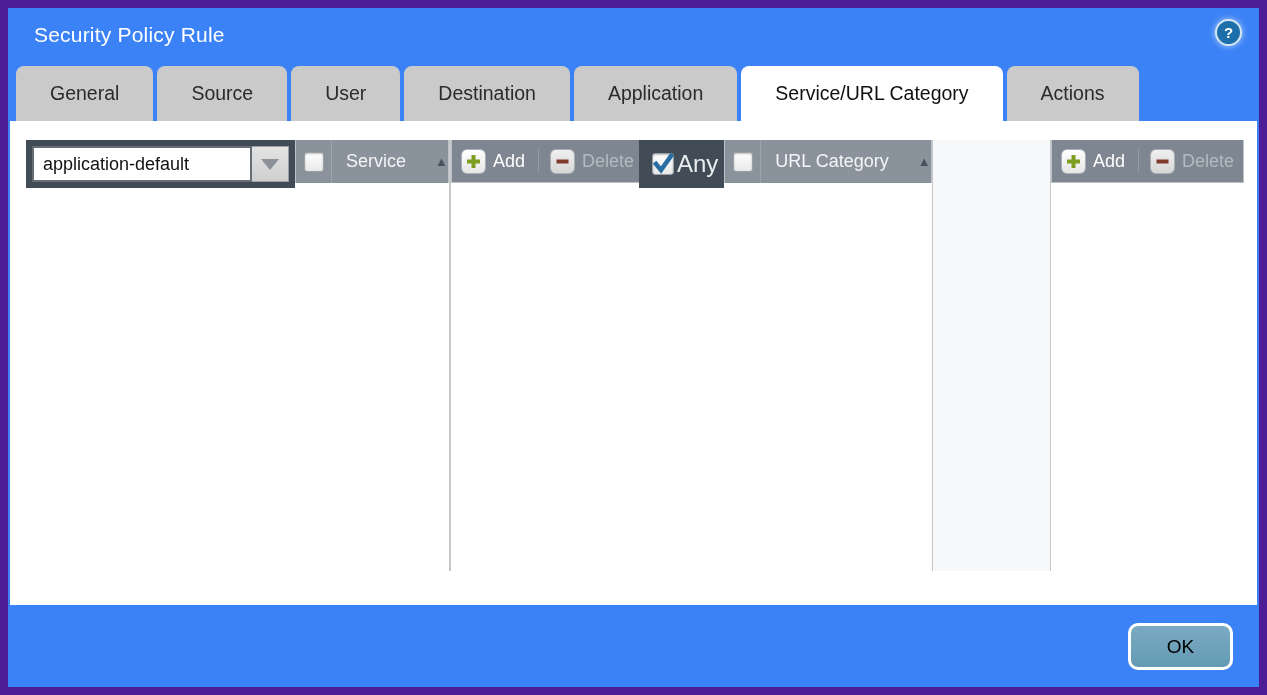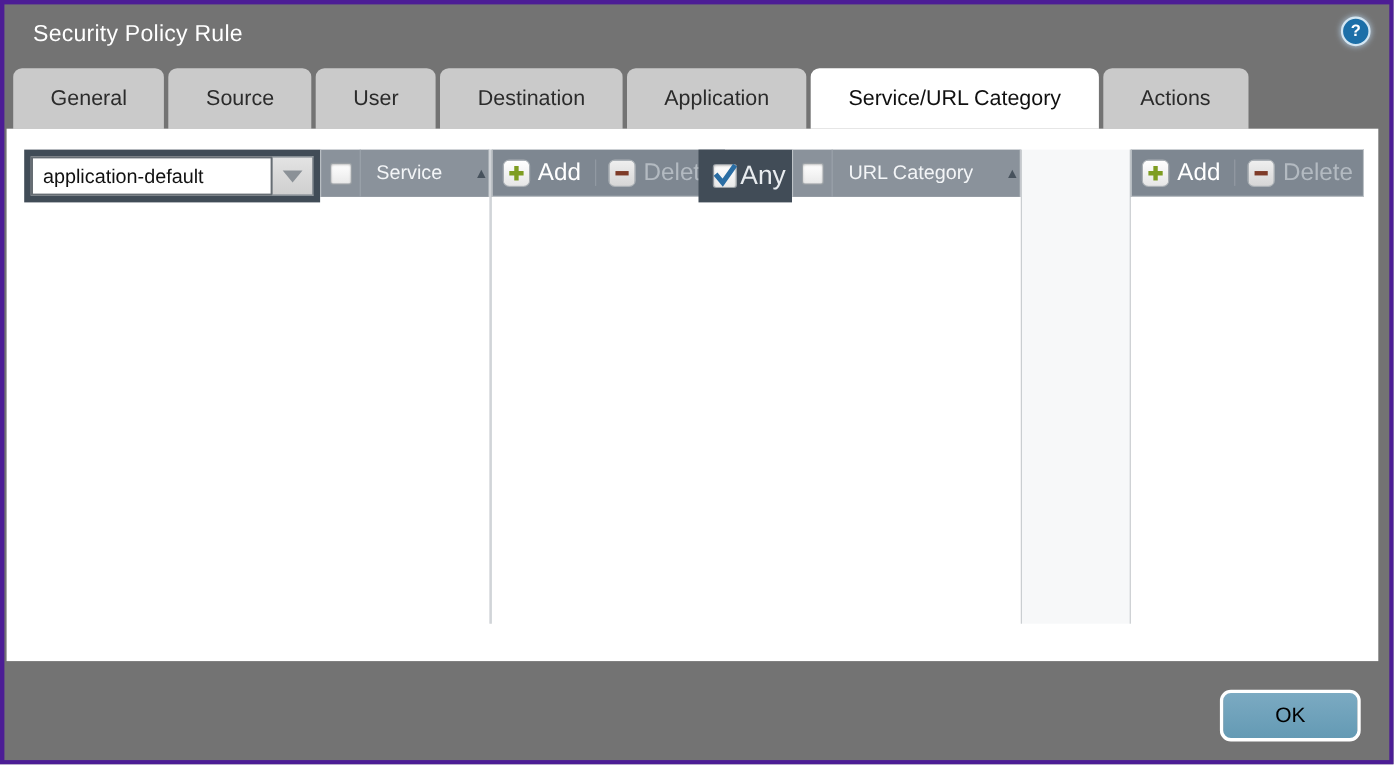--- a/index.html
+++ b/index.html
@@ -1,21 +1,21 @@
 <!DOCTYPE html>
 <html><head>
 <meta charset="utf-8">
 <style>
   * { margin:0; padding:0; box-sizing:border-box; }
   html,body { width:1267px; height:695px; background:#fff; }
   body { font-family:"Liberation Sans", sans-serif; }
 
   .dialog {
     position:relative; width:1267px; height:695px;
-    background:#737373; border:4px solid #4c1d95; overflow:hidden;
+    background:#3b82f6; border:8px solid #4c1d95; overflow:hidden;
   }
 
   
   .titlebar { position:absolute; top:0; left:0; right:0; height:58px; }
   .title {
     position:absolute; left:26px; top:15px;
     color:#ffffff; font-size:21px; font-weight:500; letter-spacing:0.2px;
   }
   .help-icon {
     position:absolute; right:17px; top:11px; width:27px; height:27px;
@@ -104,32 +104,32 @@
     height:43px; background:#7E8791; flex:none;
     border-left:1px solid #BDC2C7; border-right:1px solid #BDC2C7; border-bottom:1px solid #BDC2C7;
     display:flex; align-items:center; padding:0 9px;
   }
   .tool-btn { display:flex; align-items:center; gap:7px; cursor:pointer; }
   .tool-icon {
     width:25px; height:25px; border-radius:6px; border:1px solid #aab0b5;
     background:linear-gradient(#ffffff,#e6e6e6);
     display:flex; align-items:center; justify-content:center;
   }
-  .tool-label { font-size:22px; color:#ffffff; }
+  .tool-label { font-size:18px; color:#ffffff; }
   .tool-btn.disabled { cursor:default; }
   .tool-btn.disabled .tool-icon { background:linear-gradient(#efefef,#d6d6d6); }
   .tool-btn.disabled .tool-label { color:#B3BAC1; }
   .tool-sep { width:1px; height:24px; background:#949CA5; margin:0 11px 0 13px; }
 
   
   .dialog-buttons {
     position:absolute; bottom:17px; right:26px; display:flex; gap:13px;
   }
   .dlg-btn {
-    width:128px; height:47px; border:3px solid #ffffff; border-radius:10px;
+    width:105px; height:47px; border:3px solid #ffffff; border-radius:10px;
     font-size:19px; color:#000; font-family:"Liberation Sans",sans-serif;
     display:flex; align-items:center; justify-content:center; cursor:pointer;
   }
   .dlg-btn.ok { background:linear-gradient(#7BAAC2,#649AB4); }
   .dlg-btn.cancel { background:linear-gradient(#d2d2d2,#bfbfbf); }
 </style>
 </head>
 <body>
 
 <div class="dialog">

